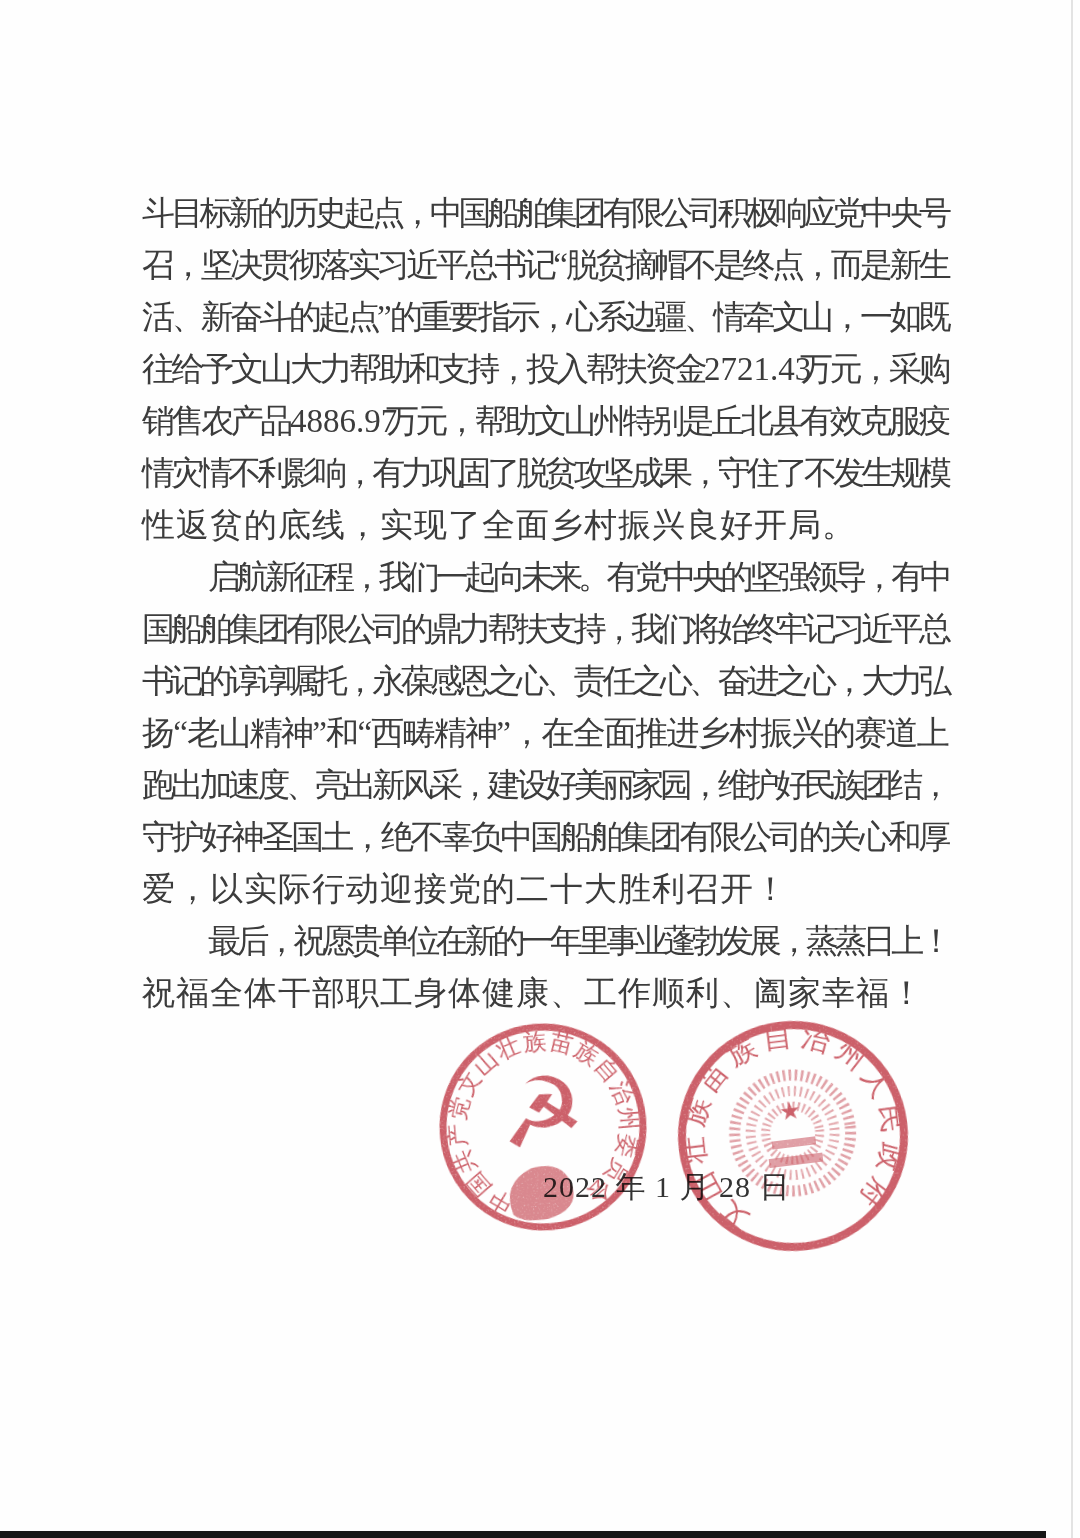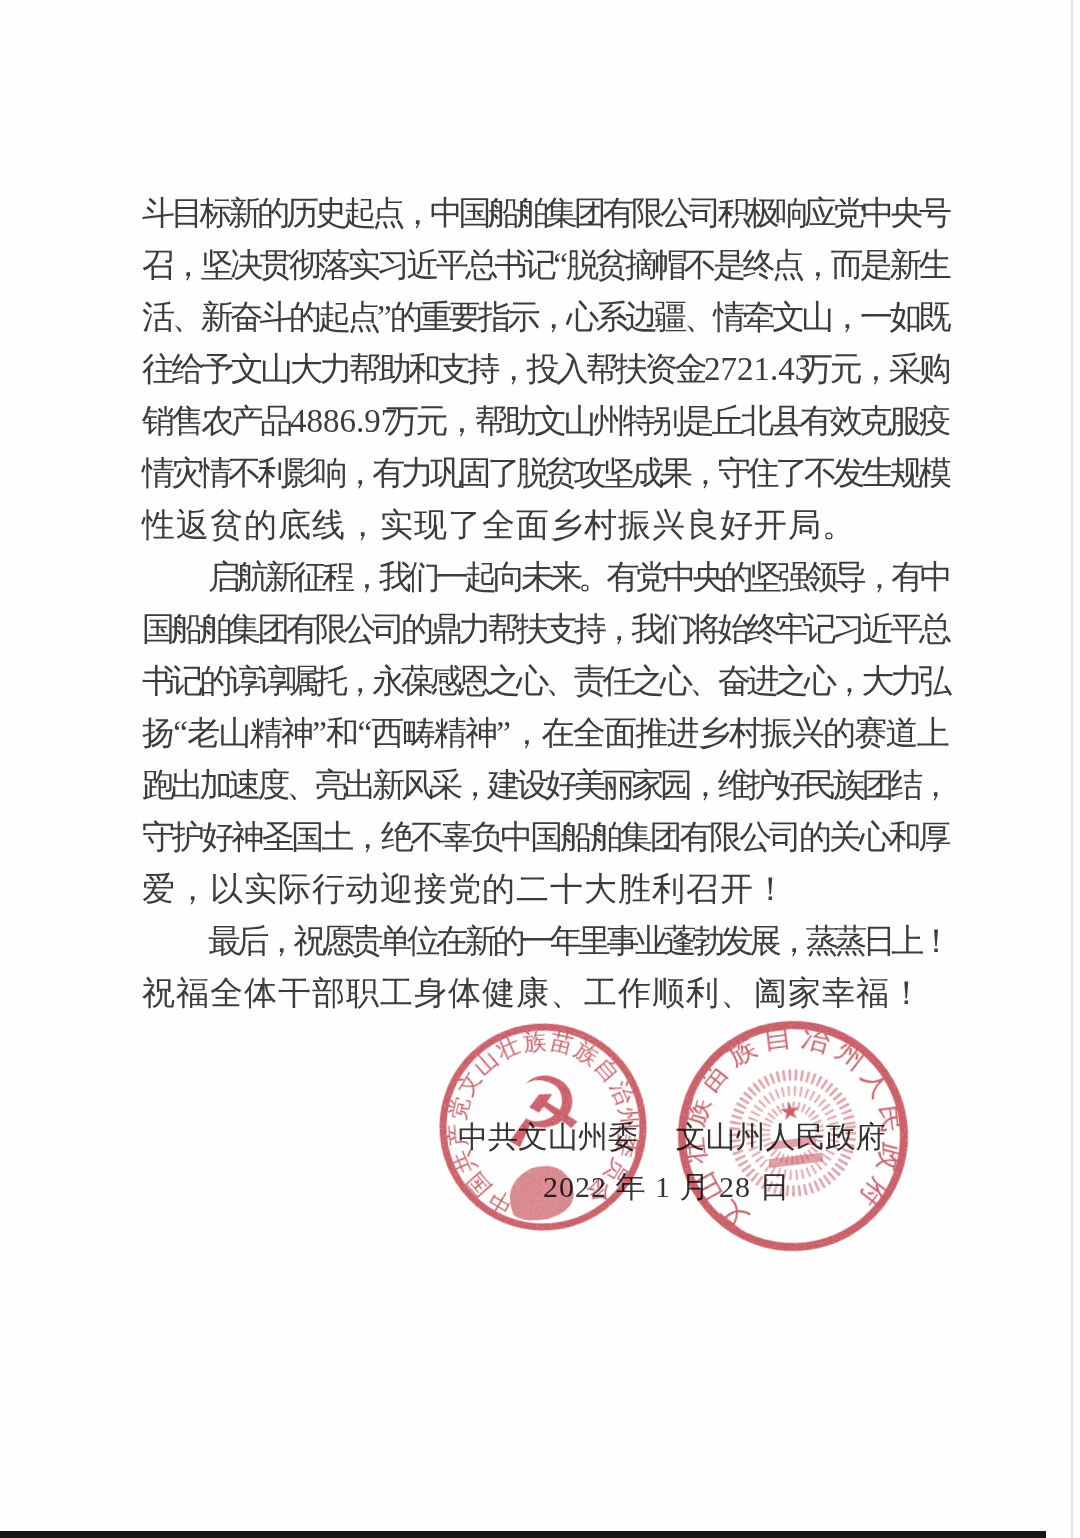--- a/index.html
+++ b/index.html
@@ -506,21 +506,20 @@
         <span class="ch">利</span>
         <span class="ch">、</span>
         <span class="ch">阖</span>
         <span class="ch">家</span>
         <span class="ch">幸</span>
         <span class="ch">福</span>
         <span class="ch">！</span>
       </div>
   </div>
 
-  <div class="sig-names">中共文山州委　 文山州人民政府</div>
   <div class="sig-date">2022 年 1 月 28 日</div>
 
   <svg class="seal seal-party" width="230" height="230" viewBox="0 0 230 230">
     <defs>
       <filter id="stampA" x="-15%" y="-15%" width="130%" height="130%">
         <feTurbulence type="fractalNoise" baseFrequency="0.55" numOctaves="2" seed="11" result="g"></feTurbulence>
         <feColorMatrix in="g" type="luminanceToAlpha" result="ga"></feColorMatrix>
         <feComponentTransfer in="ga" result="gb">
             <feFuncA type="linear" slope="1.7" intercept="0.25"></feFuncA>
           </feComponentTransfer>

